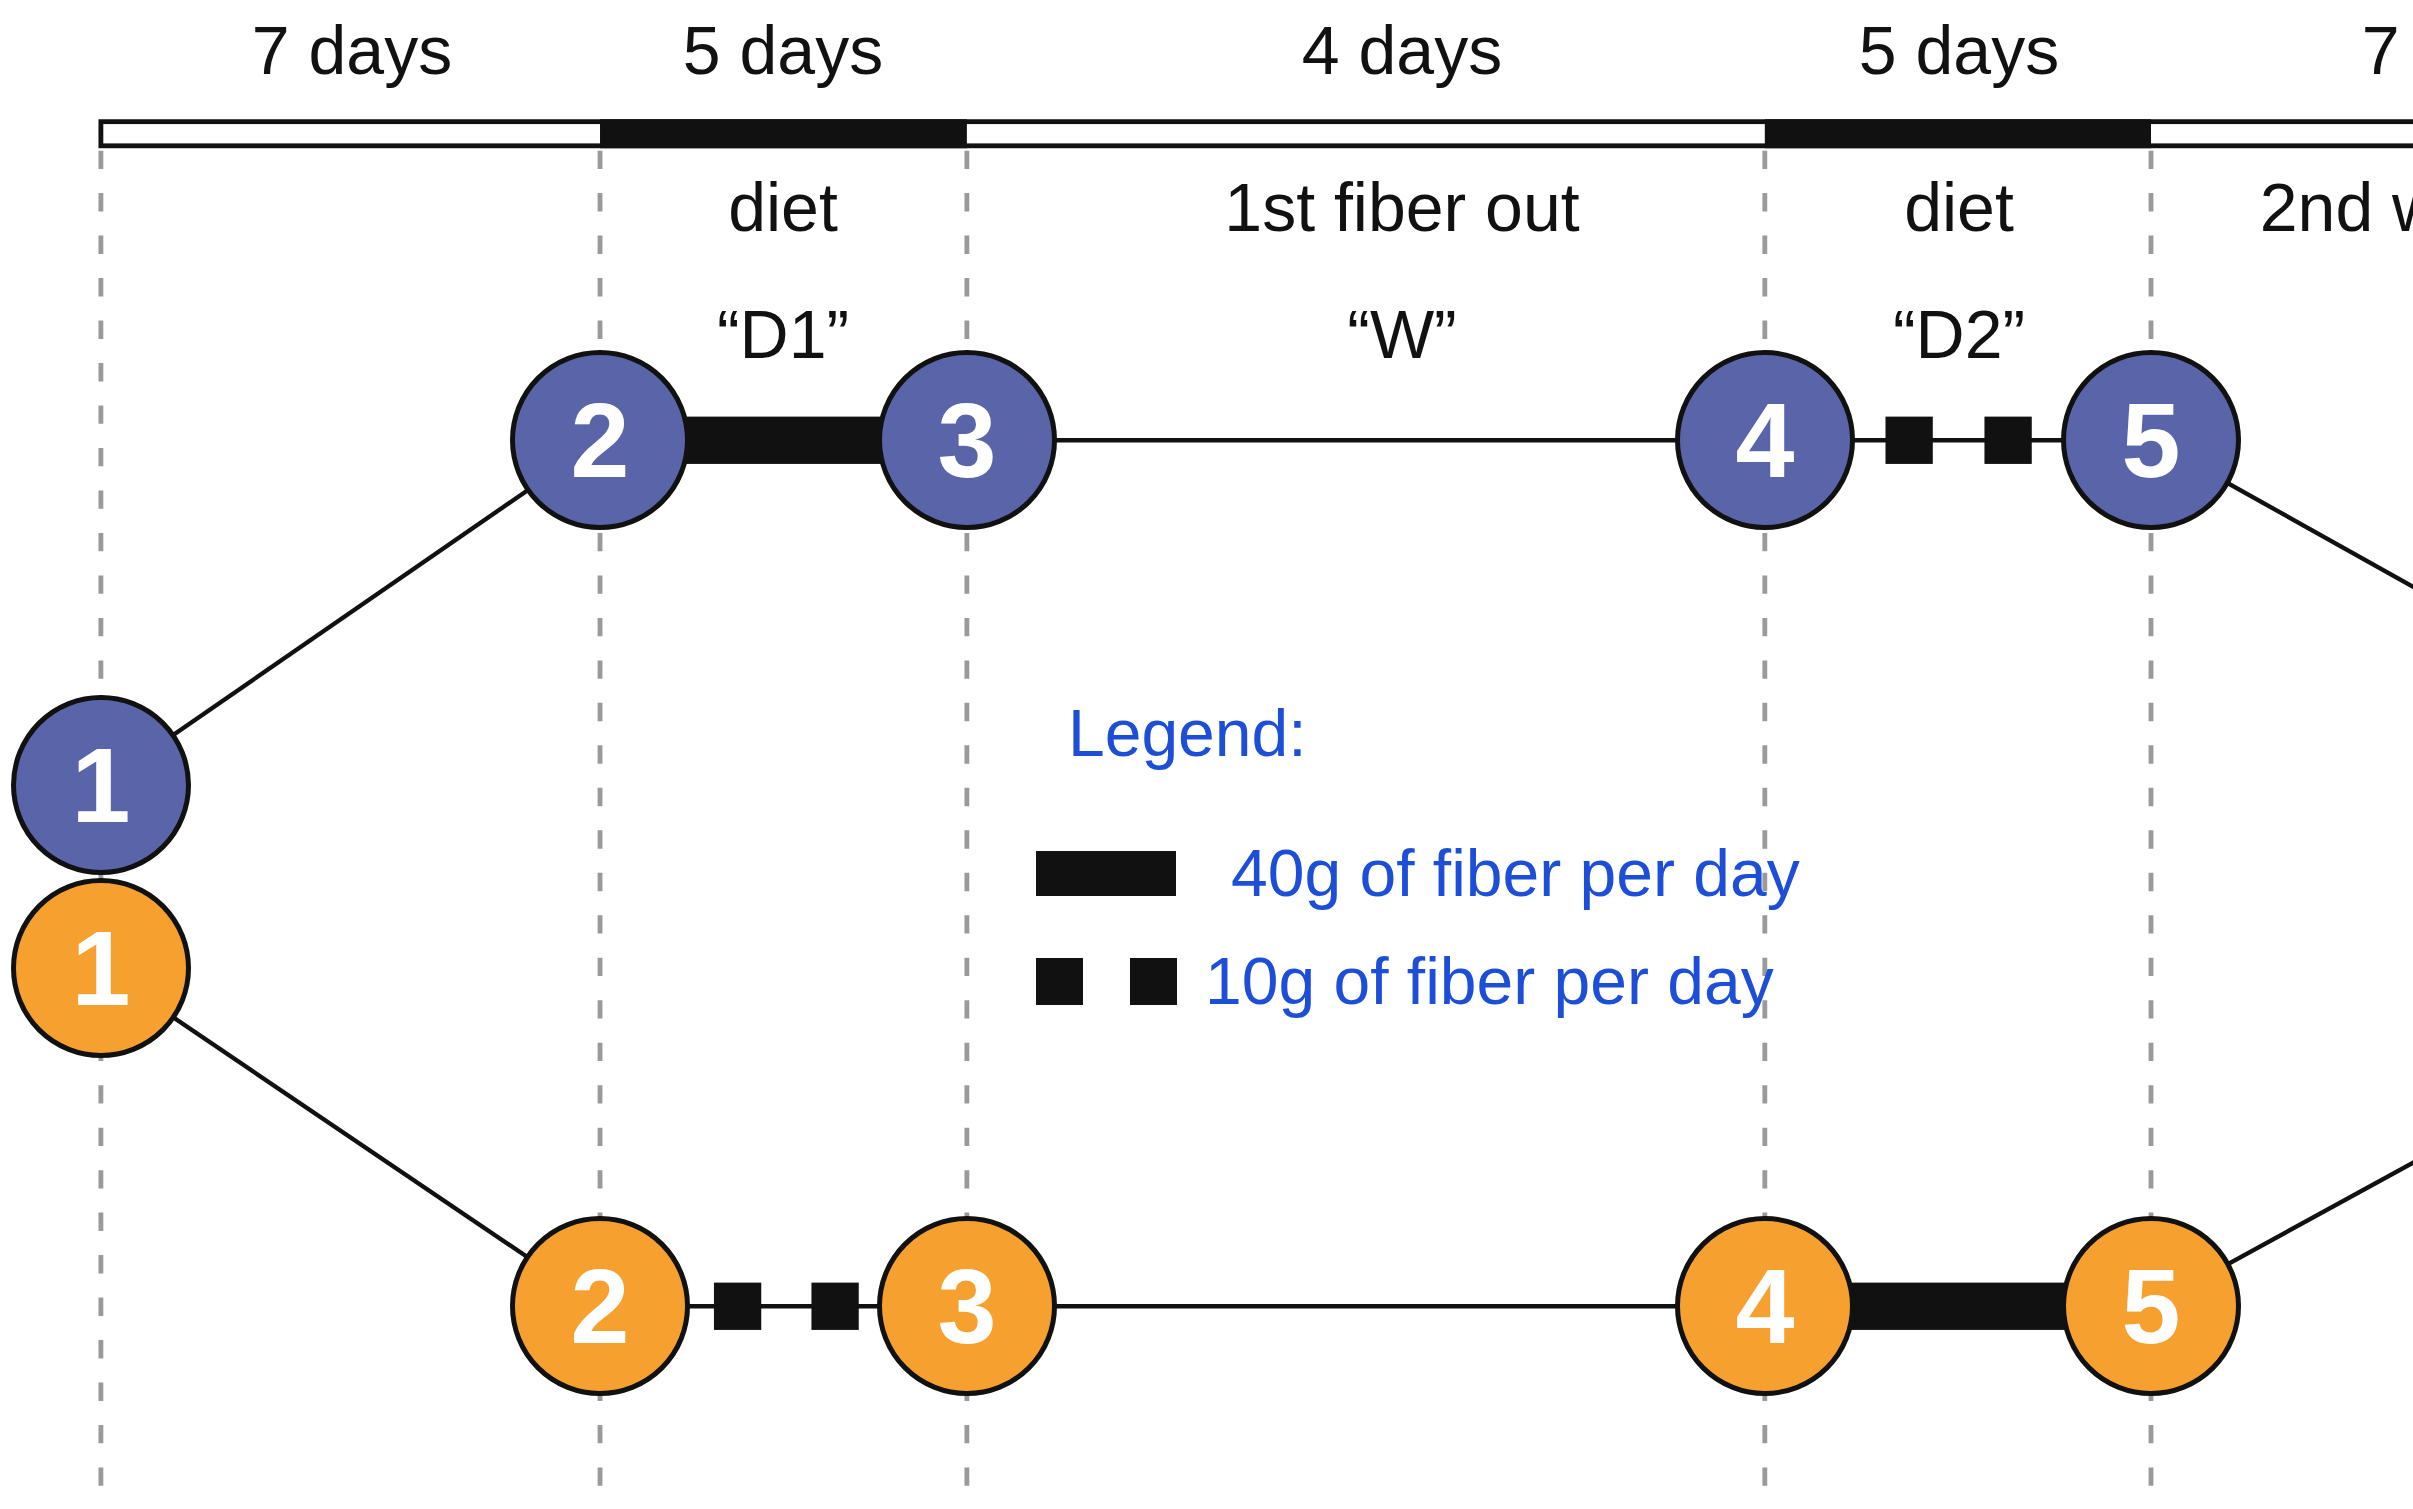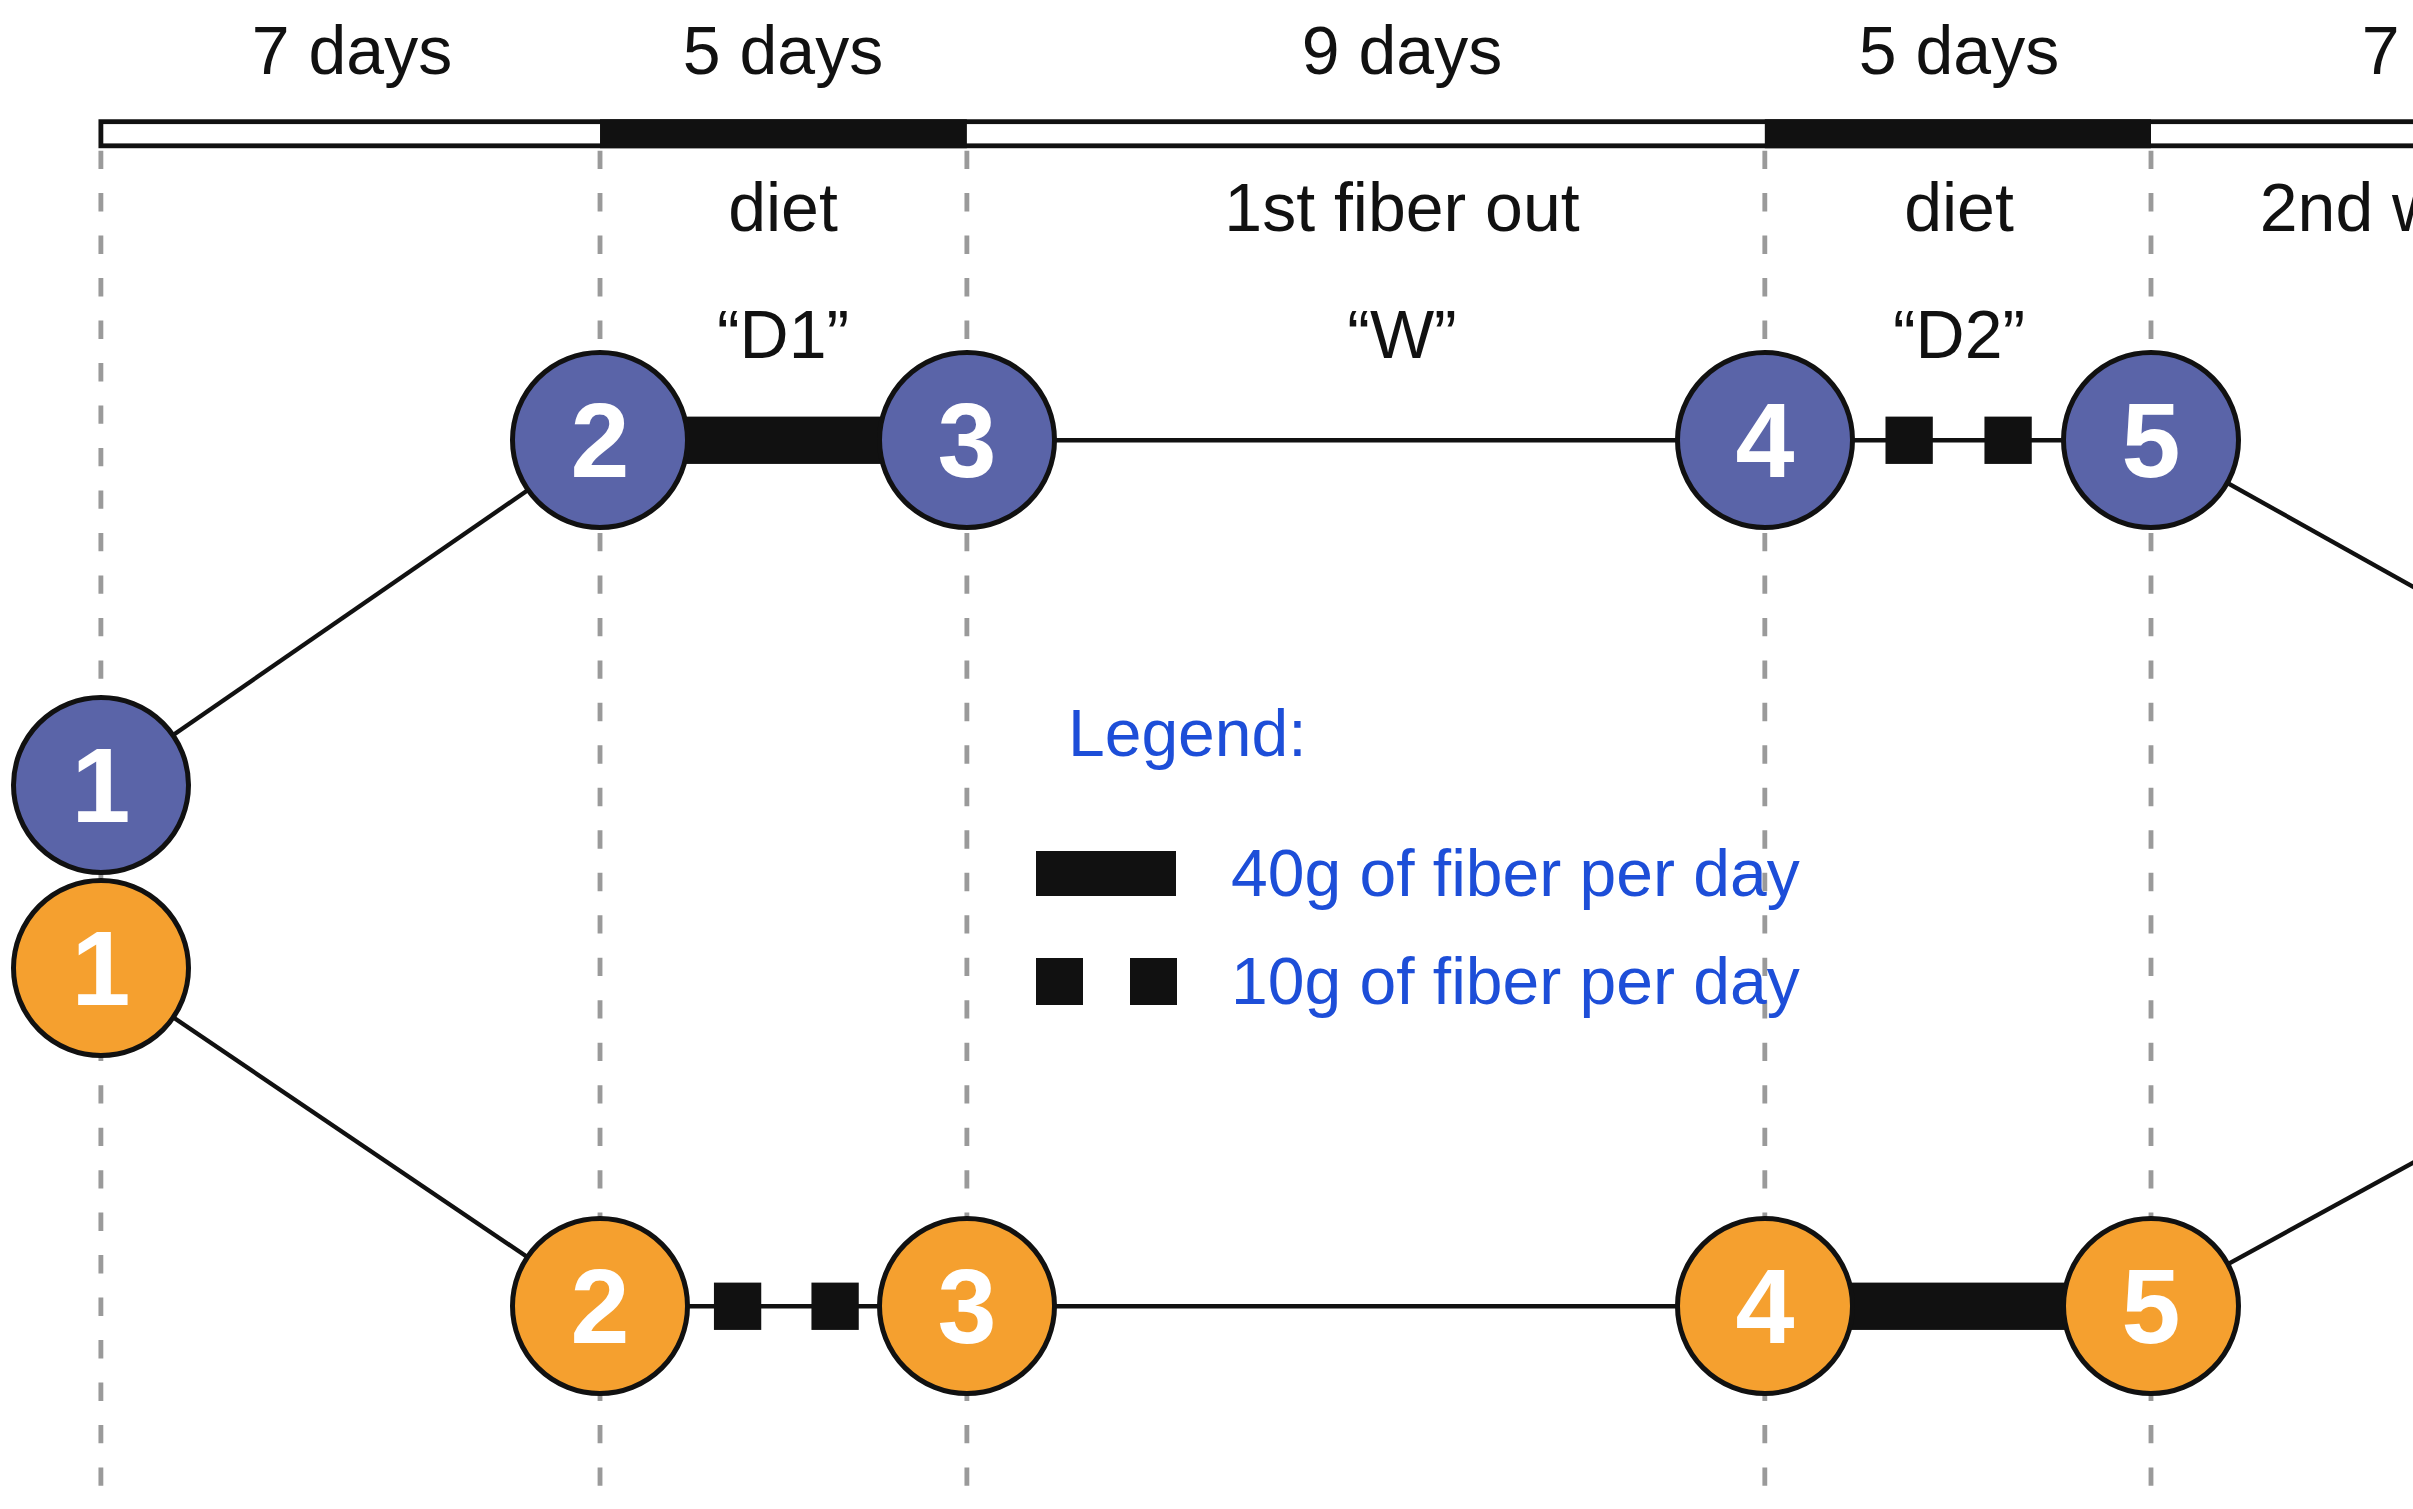--- a/index.html
+++ b/index.html
@@ -79,39 +79,39 @@
     <g fill="#111111">
       <rect x="3906" y="863" width="98" height="98"></rect>
       <rect x="4111" y="863" width="98" height="98"></rect>
       <rect x="1479" y="2657" width="98" height="98"></rect>
       <rect x="1681" y="2657" width="98" height="98"></rect>
     </g>
   </svg>
 
   <div class="lbl" style="left:352px;top:50px">7 days</div>
   <div class="lbl" style="left:783px;top:50px">5 days</div>
-  <div class="lbl" style="left:1402px;top:50px">9 days</div>
+  <div class="lbl" style="left:1402px;top:50px">4 days</div>
   <div class="lbl" style="left:1959px;top:50px">5 days</div>
   <div class="lbl" style="left:2462px;top:50px">7 days</div>
 
   <div class="lbl" style="left:783px;top:207px">diet</div>
   <div class="lbl" style="left:1402px;top:207px">1st fiber out</div>
   <div class="lbl" style="left:1959px;top:207px">diet</div>
   <div class="lbl" style="left:2462px;top:207px">2nd wash out</div>
 
   <div class="lbl" style="left:783px;top:334px">“D1”</div>
   <div class="lbl" style="left:1402px;top:334px">“W”</div>
   <div class="lbl" style="left:1959px;top:334px">“D2”</div>
 
   <div class="lbl-left" style="left:1068px;top:733px">Legend:</div>
   <div class="swatch-bar" style="left: 1036px; top: 851px; background-color: rgb(17, 17, 17);"></div>
   <div class="lbl-left" style="left:1231px;top:873px">40g of fiber per day</div>
   <div class="swatch-sq" style="left: 1036px; top: 958px; background-color: rgb(17, 17, 17);"></div>
   <div class="swatch-sq" style="left: 1130px; top: 958px; background-color: rgb(17, 17, 17);"></div>
-  <div class="lbl-left" style="left:1231px;top:981px">10g of fiber per day</div>
+  <div class="lbl-left" style="left:1205px;top:981px">10g of fiber per day</div>
 
   <div class="node" style="left: 101px; top: 785px; background-color: rgb(90, 100, 168);">1</div>
   <div class="node" style="left: 600px; top: 440px; background-color: rgb(90, 100, 168);">2</div>
   <div class="node" style="left: 967px; top: 440px; background-color: rgb(90, 100, 168);">3</div>
   <div class="node" style="left: 1765px; top: 440px; background-color: rgb(90, 100, 168);">4</div>
   <div class="node" style="left: 2151px; top: 440px; background-color: rgb(90, 100, 168);">5</div>
 
   <div class="node" style="left: 101px; top: 968px; background-color: rgb(245, 160, 47);">1</div>
   <div class="node" style="left: 600px; top: 1306px; background-color: rgb(245, 160, 47);">2</div>
   <div class="node" style="left: 967px; top: 1306px; background-color: rgb(245, 160, 47);">3</div>

